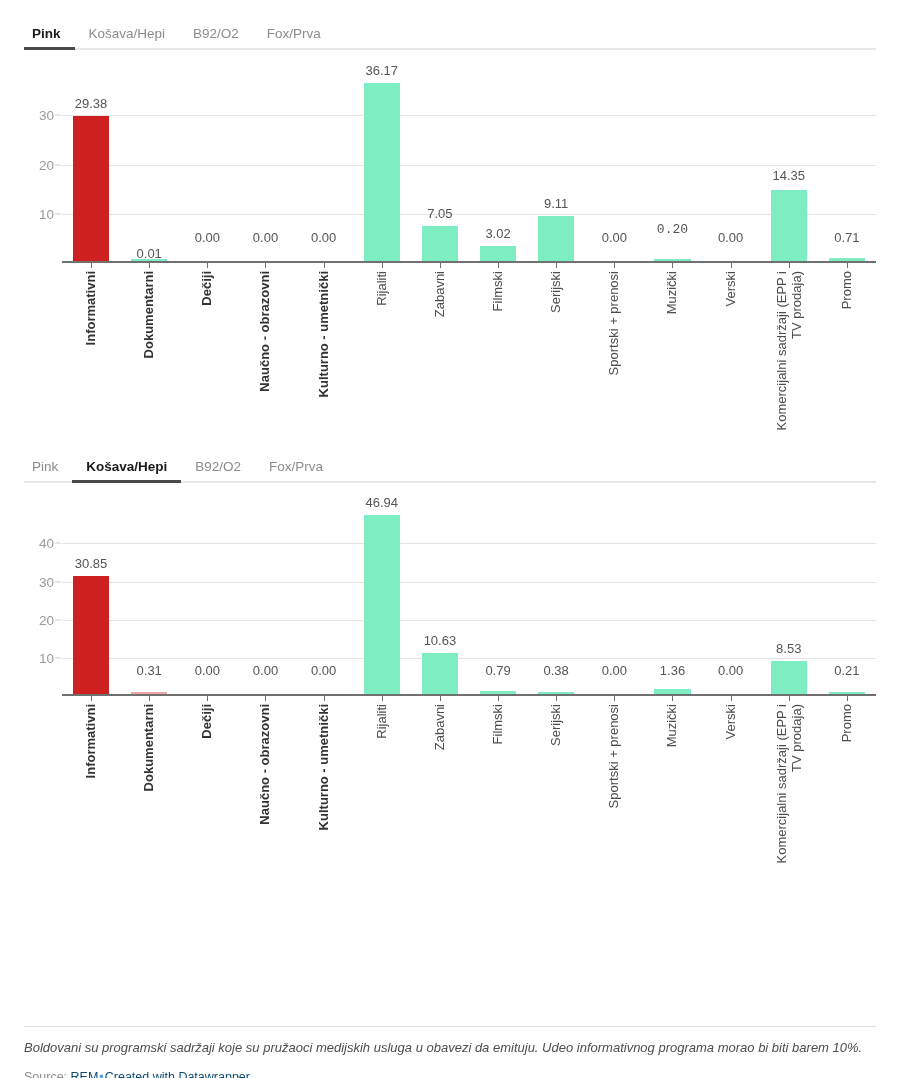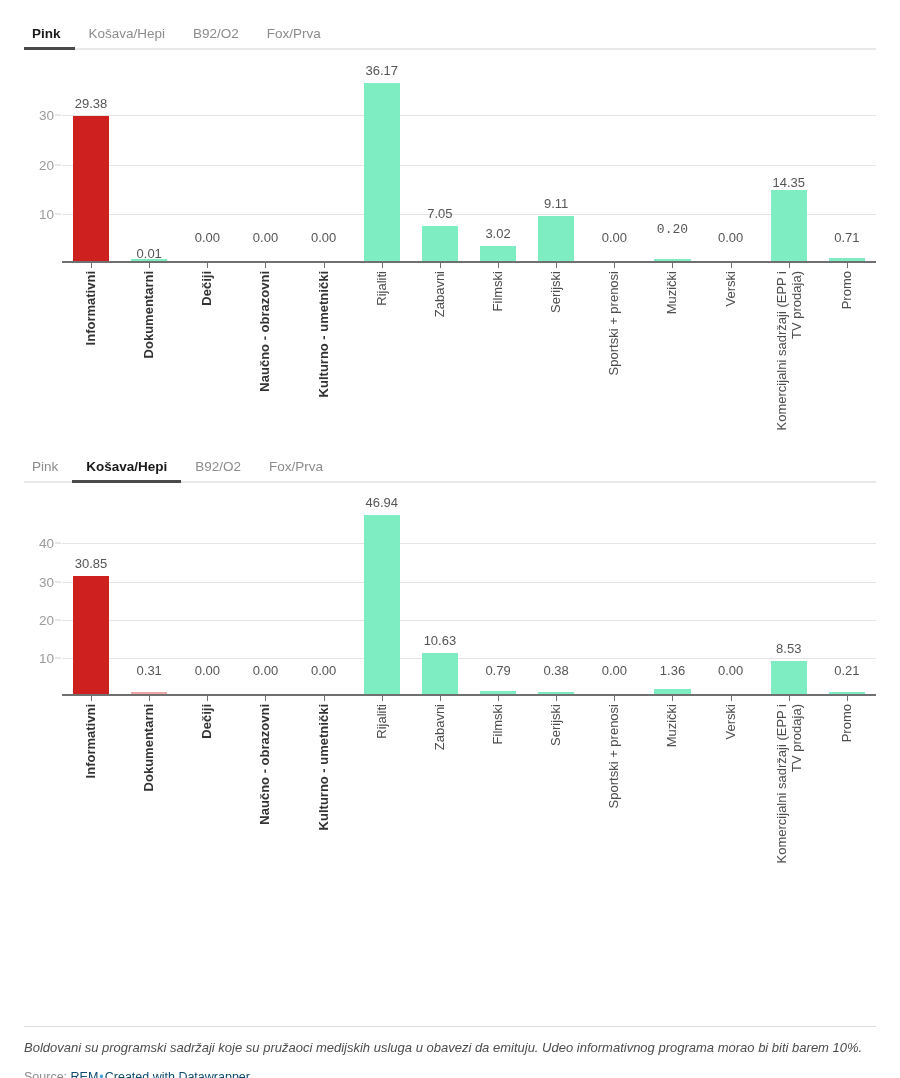--- a/index.html
+++ b/index.html
@@ -278,21 +278,21 @@
             <div class="bar-slot">
               <div class="bar" style="height: 2.5px;"></div>
               <div class="bar-value" style="bottom: 24px; font-family: Liberation Mono, monospace;">0.20</div>
             </div>
             <div class="bar-slot">
               <div class="bar" style="height: 0px;"></div>
               <div class="bar-value" style="bottom: 16px;">0.00</div>
             </div>
             <div class="bar-slot">
               <div class="bar" style="height: 70.6171px;"></div>
-              <div class="bar-value" style="bottom: 71px; text-align: center;">14.35</div>
+              <div class="bar-value" style="bottom: 78px; text-align: center;">14.35</div>
             </div>
             <div class="bar-slot">
               <div class="bar" style="height: 3.49395px;"></div>
               <div class="bar-value" style="bottom: 16px;">0.71</div>
             </div>
           </div>
         </div>
       <div class="xlabels" id="xlabels-1" style="margin-left:38px; height:170px;">
           <div class="xlabel-slot">
             <div class="xtick"></div>

